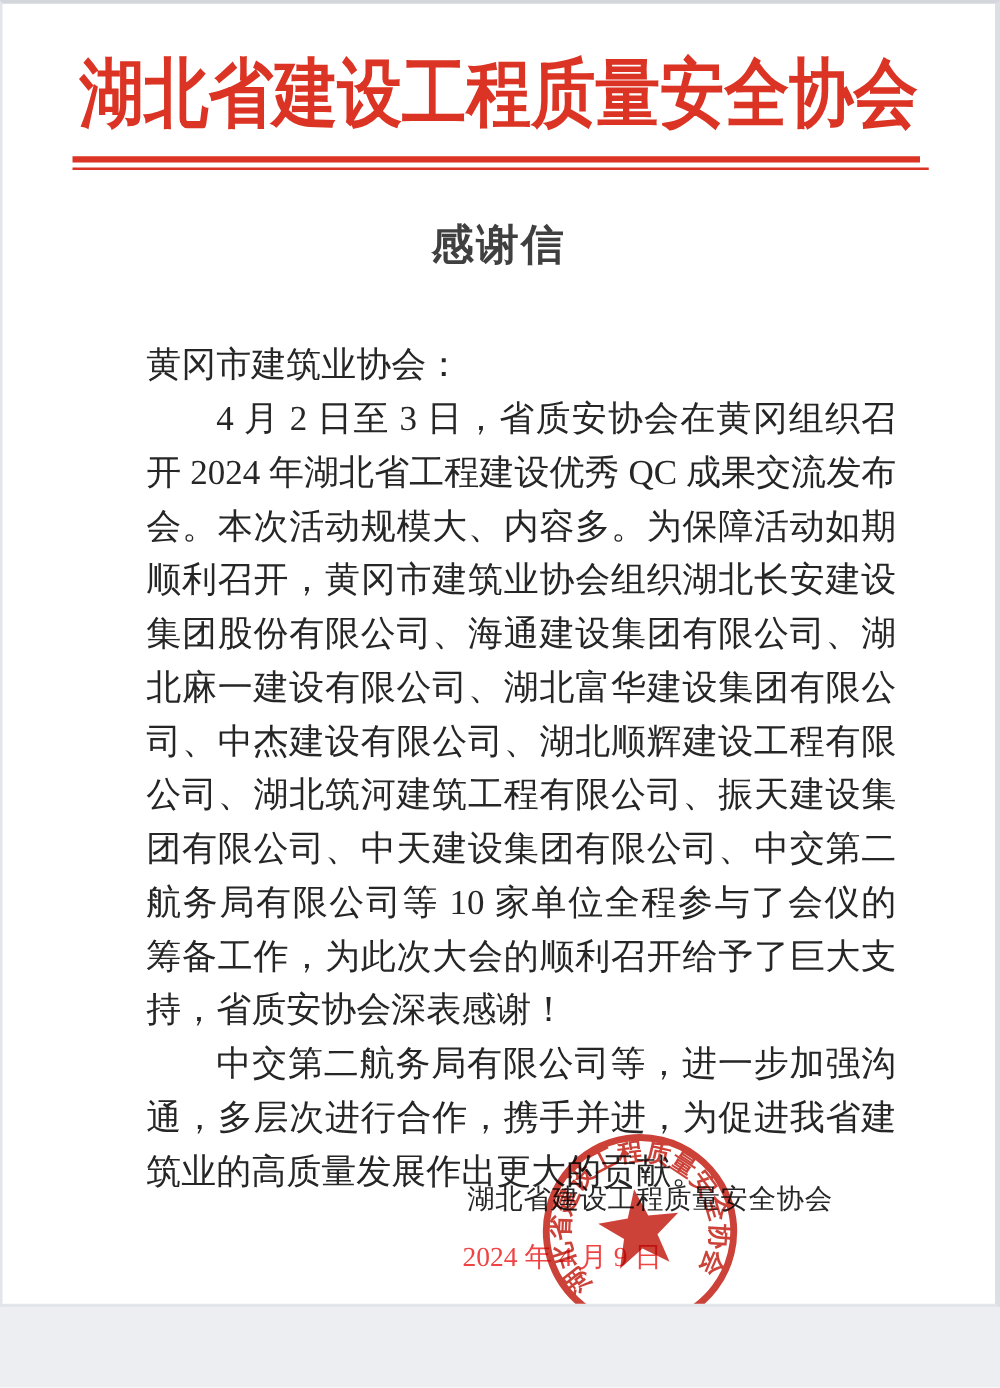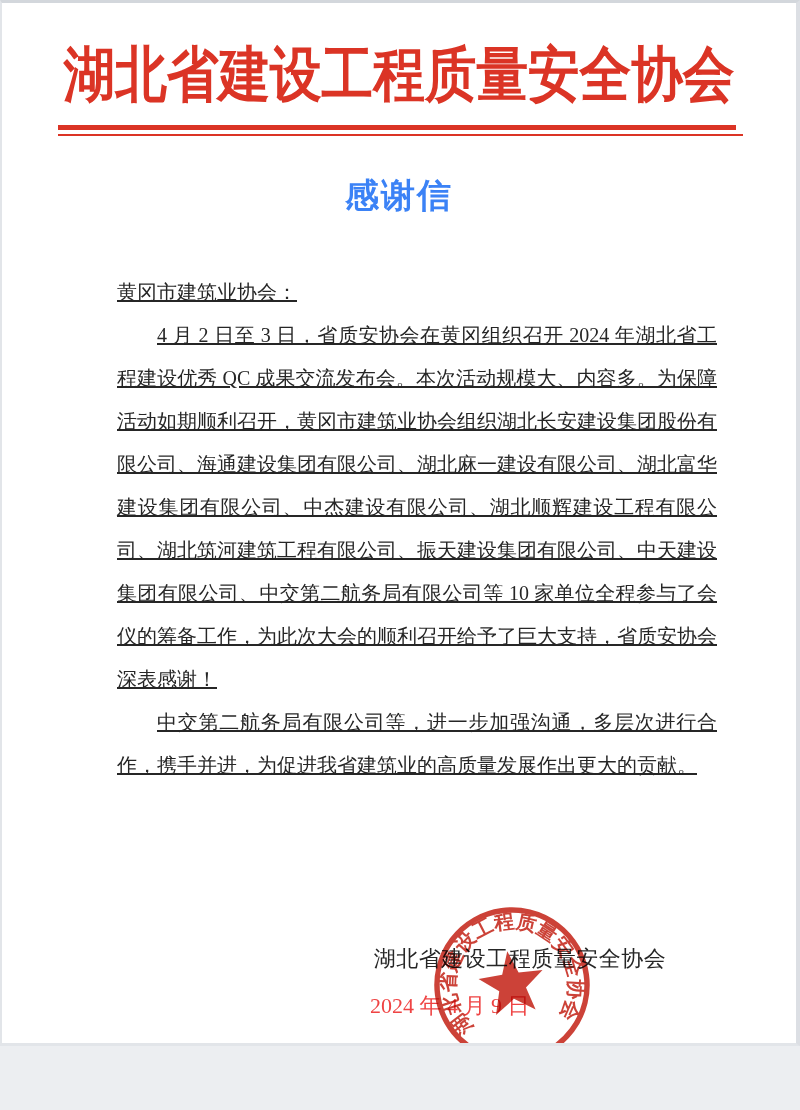--- a/index.html
+++ b/index.html
@@ -12,25 +12,25 @@
   }
   .org-title {
     position:absolute; top:32px; left:0; width:100%; margin:0;
     text-align:center; font-size:60px; font-weight:bold; color:#db3425;
     transform:scaleX(0.86); transform-origin:center; white-space:nowrap;
   }
   .rule-thick { position:absolute; top:122px; left:56px; width:678px; height:5px; background:#db3425; }
   .rule-thin  { position:absolute; top:131px; left:56px; width:685px; height:2px; background:#db3425; }
   .letter-title {
     position:absolute; top:170px; left:0; width:100%; margin:0;
-    text-align:center; font-size:34px; font-weight:bold; color:#3b82f6; letter-spacing:2px;
+    text-align:center; font-size:34px; font-weight:bold; color:#404040; letter-spacing:2px;
   }
   .body-block {
     position:absolute; top:268px; left:115px; width:600px;
-    font-size:20px; line-height:43px; color:#262626; text-align:justify;text-decoration:underline;
+    font-size:28px; line-height:43px; color:#262626; text-align:justify;
   }
   .body-block p { margin:0; }
   .para { text-indent:2em; }
   .sig-name {
     position:absolute; top:941px; left:368px; width:300px; text-align:center;
     font-size:22px; color:#262626; letter-spacing:0.5px; white-space:nowrap;
   }
   .sig-date {
     position:absolute; top:988px; left:368px; width:300px; text-align:left;
     font-size:22px; color:#ef4444; white-space:nowrap;

